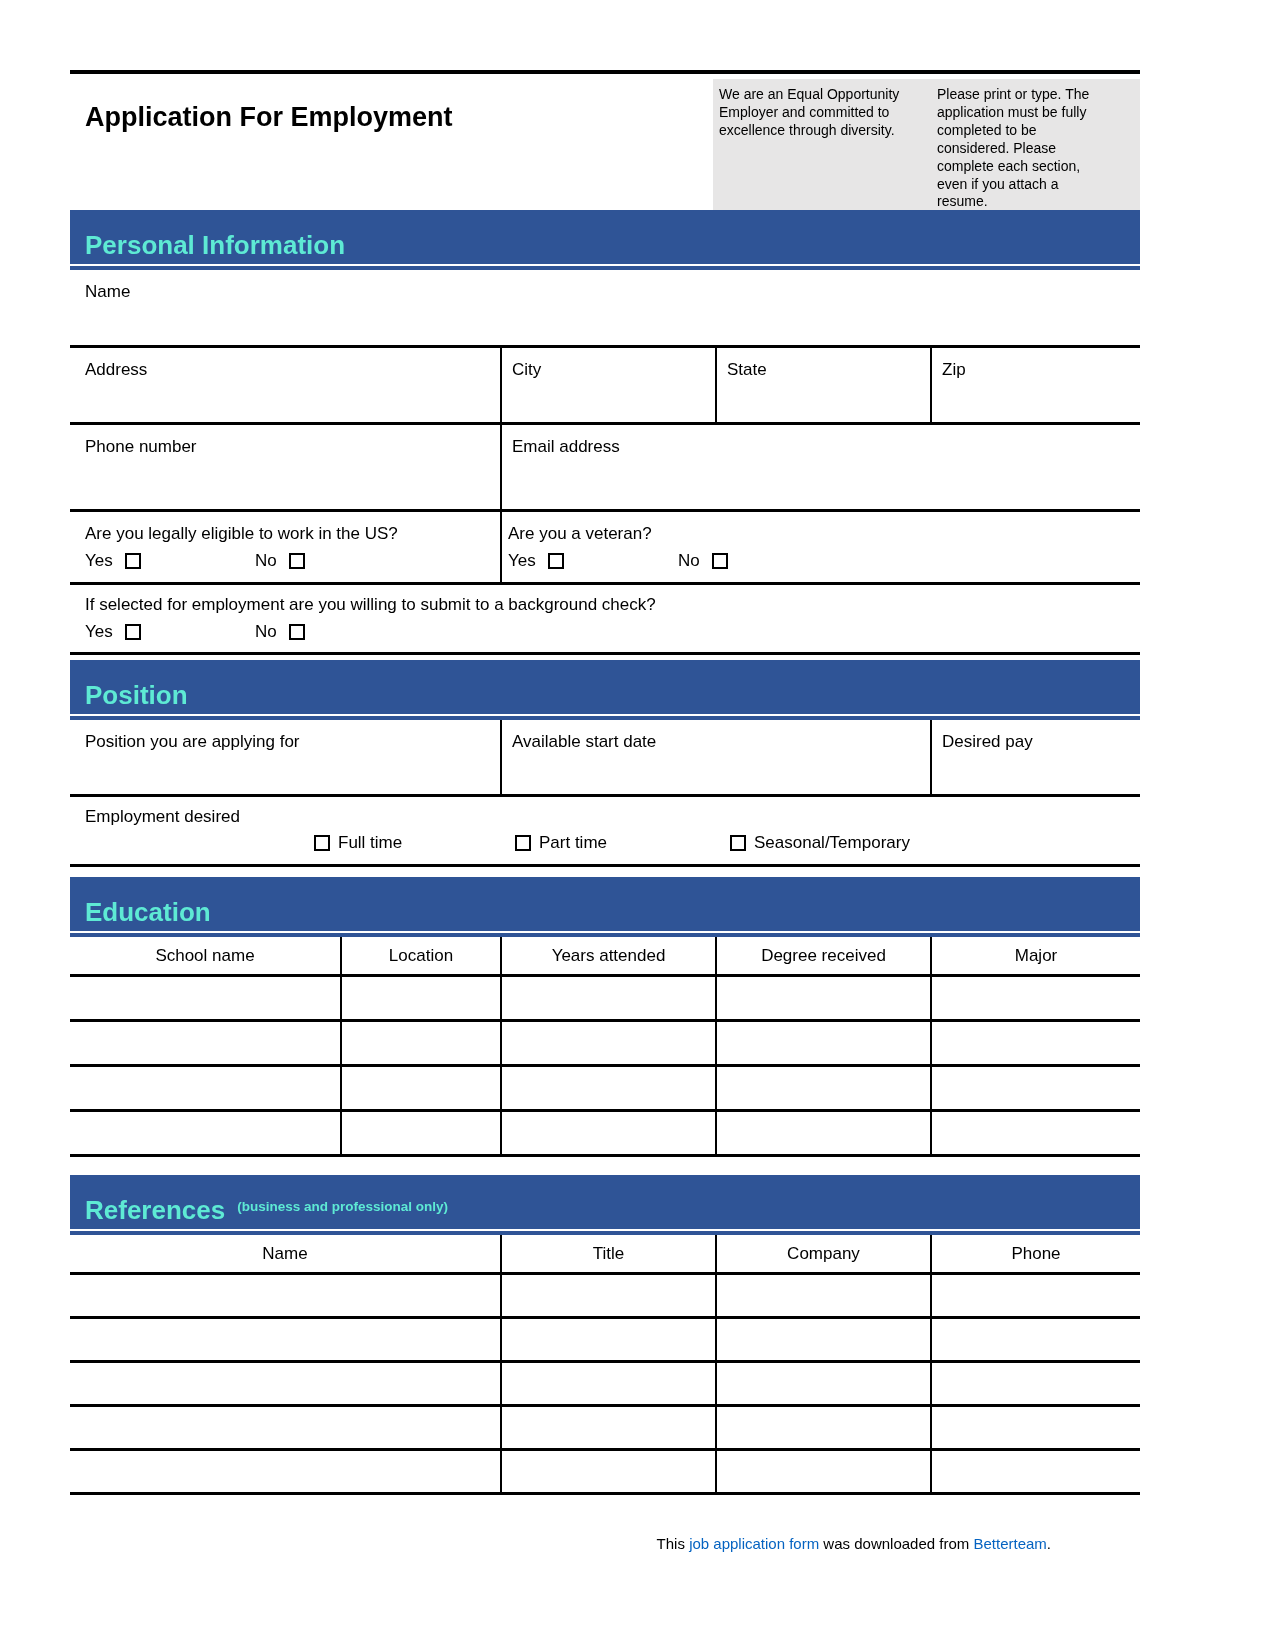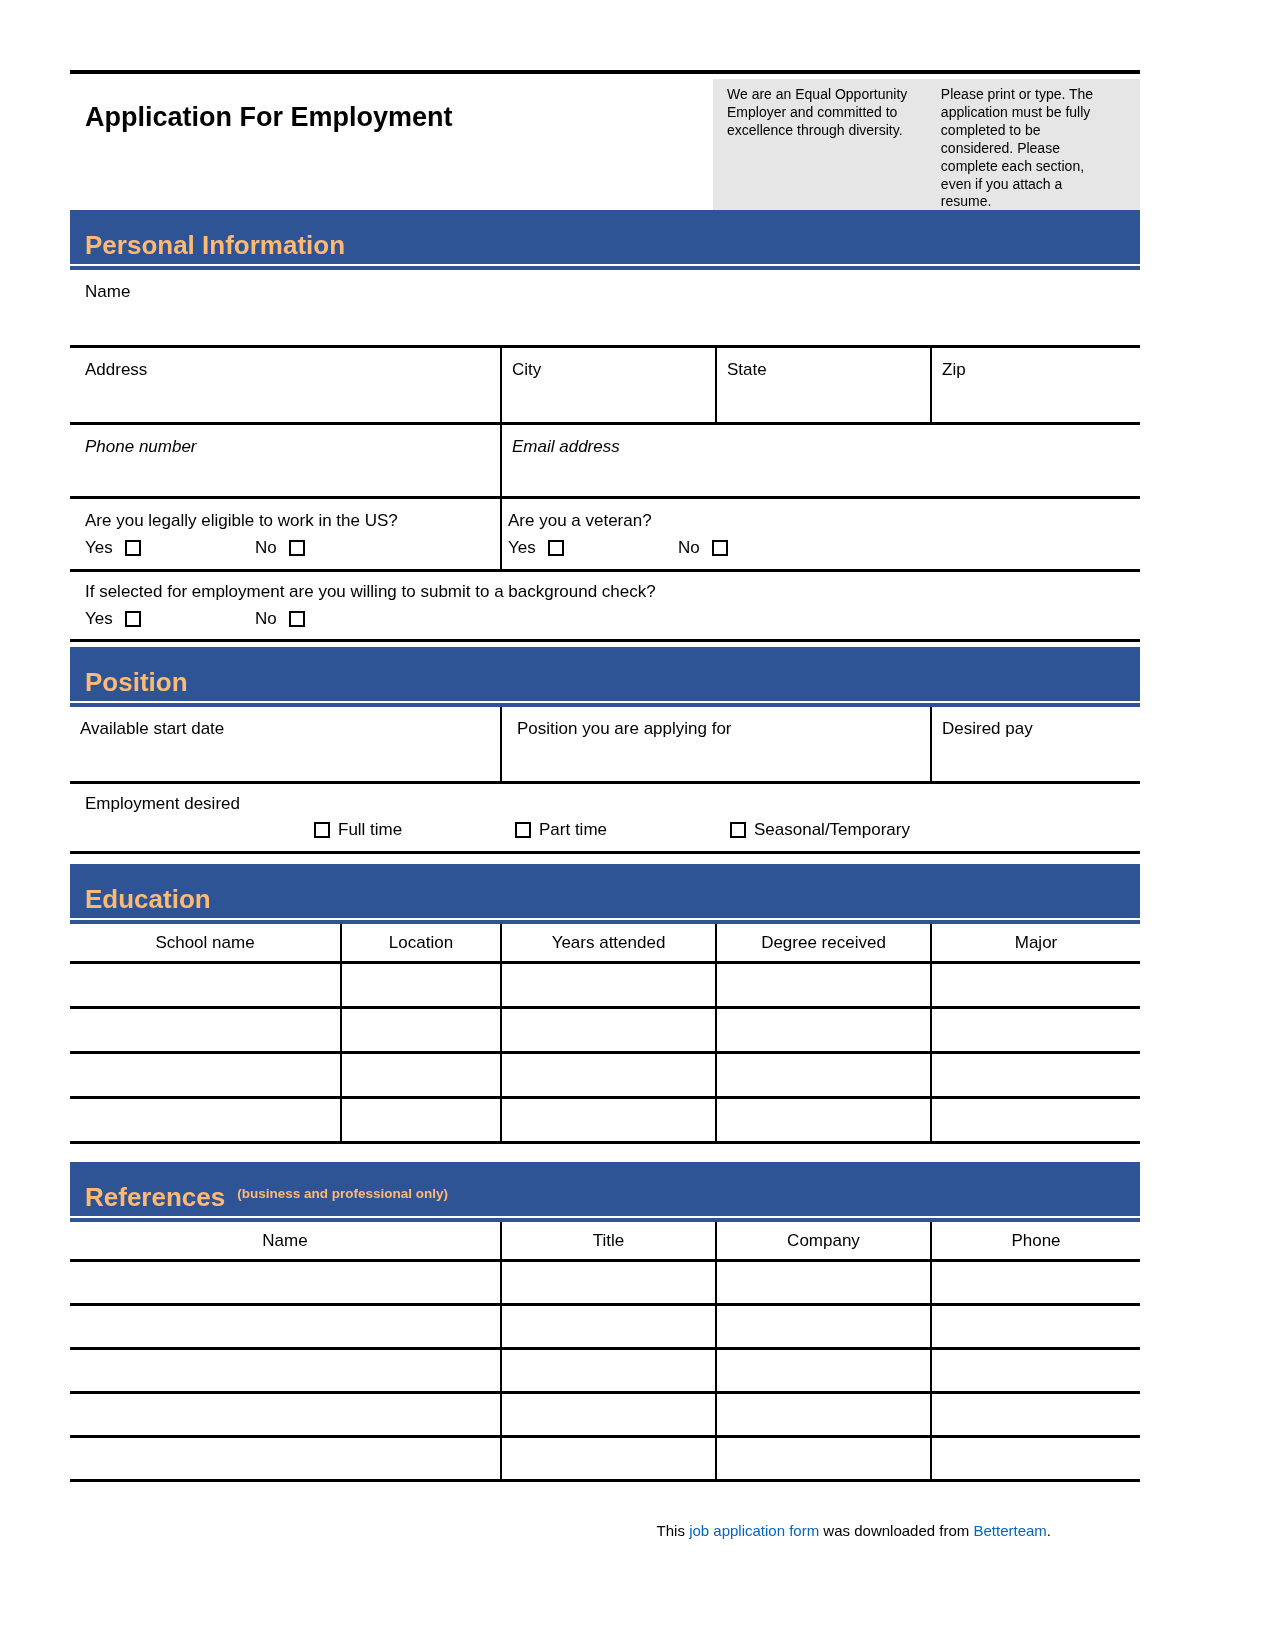--- a/index.html
+++ b/index.html
@@ -6,49 +6,49 @@
   html,body { background:#ffffff; }
   body { font-family:"Liberation Sans","DejaVu Sans",sans-serif; color:#000; }
 
   .page { position:relative; width:1275px; height:1650px; background:#fff;
           padding:70px 135px 0 70px; overflow:hidden; }
 
   
   .doc-header { position:relative; border-top:4px solid #000; height:140px; }
   .doc-title { font-size:27px; font-weight:bold; padding:28px 0 0 15px; }
   .notice-box { position:absolute; top:5px; right:0; width:427px; min-height:127px;
-                background:#e7e6e6; display:flex; padding:7px 0 10px 12px; }
+                background:#e7e6e6; display:flex; padding:7px 0 10px 4px; }
   .notice-box p { font-size:14px; line-height:1.28; }
   .notice-col1 { width:220px; padding-left:2px; }
   .notice-col1 p { width:184px; }
   .notice-col2 { width:203px; }
   .notice-col2 p { width:170px; }
 
   
-  .section-bar { position:relative; height:60px; background:#2f5496; color:#fdba74;
+  .section-bar { position:relative; height:60px; background:#2f5496; color:#5eead4;
                  display:flex; align-items:flex-end; padding:0 0 12px 15px; }
   .section-bar::after { content:""; position:absolute; left:0; right:0; bottom:4px;
                         height:2px; background:#fff; }
   .bar-title { font-size:26px; font-weight:bold; line-height:1; }
   .bar-subtitle { font-size:13.5px; font-weight:bold; margin-left:12px; line-height:1;
                   margin-bottom:10px; }
   .mt5 { margin-top:5px; } .mt10 { margin-top:10px; } .mt18 { margin-top:18px; }
 
   
   .grid-row { display:flex; border-bottom:3px solid #000; }
   .cell { font-size:17px; padding:12px 0 0 10px; }
   .cell.first { padding-left:15px; }
   .cell + .cell { border-left:2px solid #000; }
   .w430 { width:430px; } .w640 { width:640px; } .w270 { width:270px; }
   .w215 { width:215px; } .w210 { width:210px; } .w160 { width:160px; }
 
   .name-block { height:78px; border-bottom:3px solid #000; font-size:17px;
                 padding:12px 0 0 15px; }
   .row-address { height:77px; }
-  .row-phone { height:74px;font-style:italic; }
+  .row-phone { height:87px; }
   .row-elig { height:73px; }
   .row-elig .cell { }
   .row-bg { height:70px; border-bottom:3px solid #000; font-size:17px;
             padding:10px 0 0 15px; }
   .row-position { height:77px; }
   .row-employment { position:relative; height:70px; border-bottom:3px solid #000;
                     font-size:17px; padding:10px 0 0 15px; }
 
   
   .checkbox { width:16px; height:16px; border:2px solid #000; background:#fff;
@@ -166,25 +166,25 @@
         <span class="checkbox"></span>
       </span>
     </div>
   </div>
 
   <div class="section-bar mt5">
     <span class="bar-title">Position</span>
   </div>
 
   <div class="grid-row row-position">
+    <div class="cell first w430">
+      <span>Position you are applying for</span>
+    </div>
     <div class="cell w430">
       <span>Available start date</span>
-    </div>
-    <div class="cell first w430">
-      <span>Position you are applying for</span>
     </div>
     <div class="cell w210">
       <span>Desired pay</span>
     </div>
   </div>
 
   <div class="row-employment">
     <span>Employment desired</span>
     <span class="emp-opt" style="left:244px">
       <span class="checkbox"></span>

